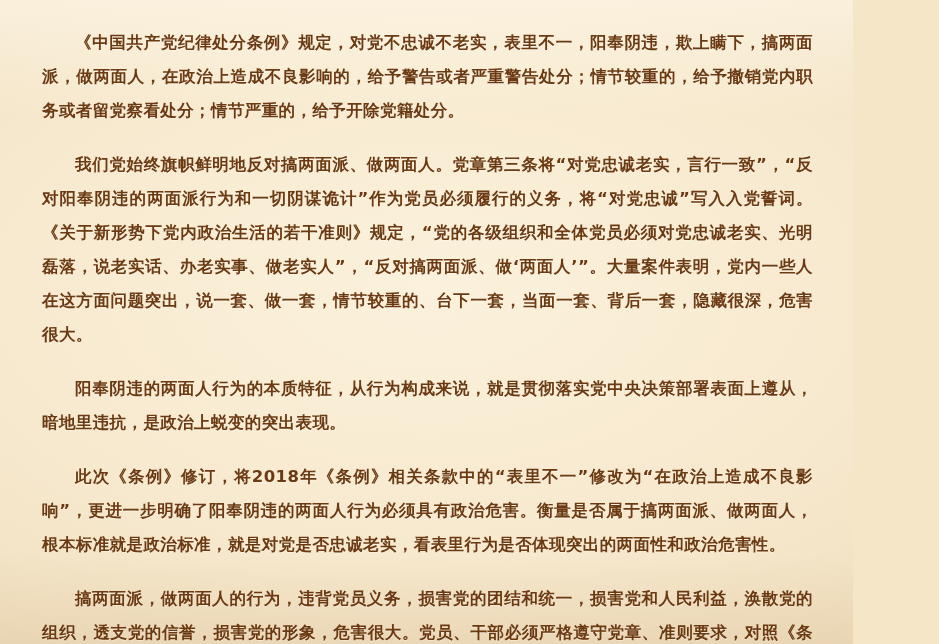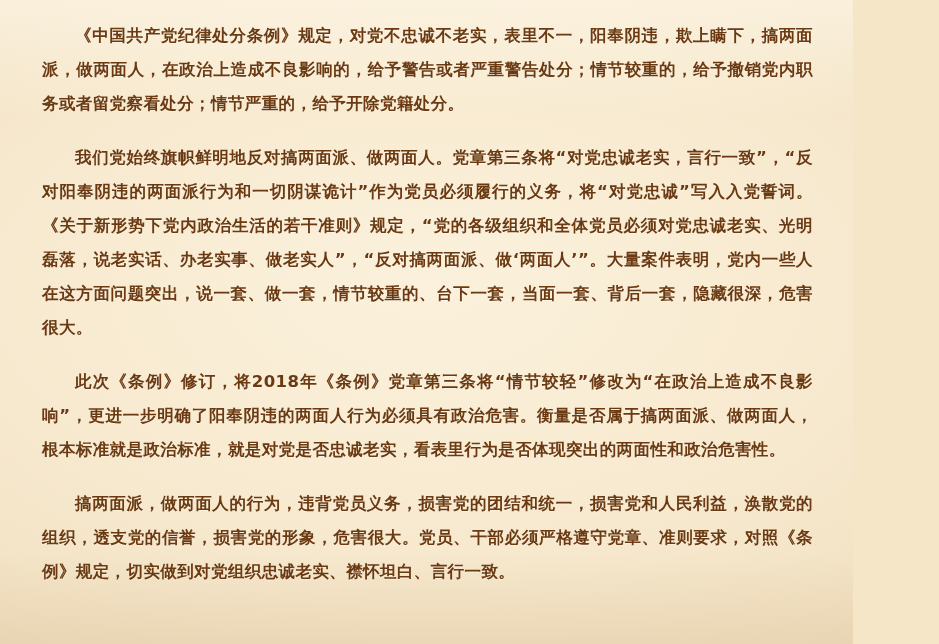--- a/index.html
+++ b/index.html
@@ -13,21 +13,21 @@
     background: #f5e6c8;
     font-family: "DejaVu Sans", "Liberation Sans", sans-serif;
   }
   .page {
     position: relative;
     width: 853px;
     height: 644px;
     box-sizing: border-box;
     background:
       radial-gradient(ellipse 120% 90% at 50% 45%, #fbf1dc 0%, #f7e9ce 45%, #f0dfc0 78%, #e8d4ae 100%);
-    padding: 19px 40px 10px 42px;
+    padding: 26px 40px 10px 42px;
   }
   .page::before {
     content: "";
     position: absolute;
     inset: 0;
     pointer-events: none;
     background:
       linear-gradient(180deg, rgba(255,250,238,0.55) 0%, rgba(255,255,255,0) 18%),
       linear-gradient(0deg, rgba(214,186,144,0.30) 0%, rgba(255,255,255,0) 14%);
   }
@@ -51,16 +51,17 @@
     margin-bottom: 0;
   }
 </style>
 </head>
 <body>
 
 <div class="page">
   <div class="doc-body">
     <p class="para">《中国共产党纪律处分条例》规定，对党不忠诚不老实，表里不一，阳奉阴违，欺上瞒下，搞两面派，做两面人，在政治上造成不良影响的，给予警告或者严重警告处分；情节较重的，给予撤销党内职务或者留党察看处分；情节严重的，给予开除党籍处分。</p>
     <p class="para">我们党始终旗帜鲜明地反对搞两面派、做两面人。党章第三条将“对党忠诚老实，言行一致”，“反对阳奉阴违的两面派行为和一切阴谋诡计”作为党员必须履行的义务，将“对党忠诚”写入入党誓词。《关于新形势下党内政治生活的若干准则》规定，“党的各级组织和全体党员必须对党忠诚老实、光明磊落，说老实话、办老实事、做老实人”，“反对搞两面派、做‘两面人’”。大量案件表明，党内一些人在这方面问题突出，说一套、做一套，情节较重的、台下一套，当面一套、背后一套，隐藏很深，危害很大。</p>
-    <p class="para">此次《条例》修订，将2018年《条例》党章第三条将“情节较轻”修改为“在政治上造成不良影响”，更进一步明确了阳奉阴违的两面人行为必须具有政治危害。衡量是否属于搞两面派、做两面人，根本标准就是政治标准，就是对党是否忠诚老实，看表里行为是否体现突出的两面性和政治危害性。</p>
+    <p class="para">阳奉阴违的两面人行为的本质特征，从行为构成来说，就是贯彻落实党中央决策部署表面上遵从，暗地里违抗，是政治上蜕变的突出表现。</p>
+    <p class="para">此次《条例》修订，将2018年《条例》相关条款中的“表里不一”修改为“在政治上造成不良影响”，更进一步明确了阳奉阴违的两面人行为必须具有政治危害。衡量是否属于搞两面派、做两面人，根本标准就是政治标准，就是对党是否忠诚老实，看表里行为是否体现突出的两面性和政治危害性。</p>
     <p class="para">搞两面派，做两面人的行为，违背党员义务，损害党的团结和统一，损害党和人民利益，涣散党的组织，透支党的信誉，损害党的形象，危害很大。党员、干部必须严格遵守党章、准则要求，对照《条例》规定，切实做到对党组织忠诚老实、襟怀坦白、言行一致。</p>
   </div>
 </div>
 
 </body></html>

